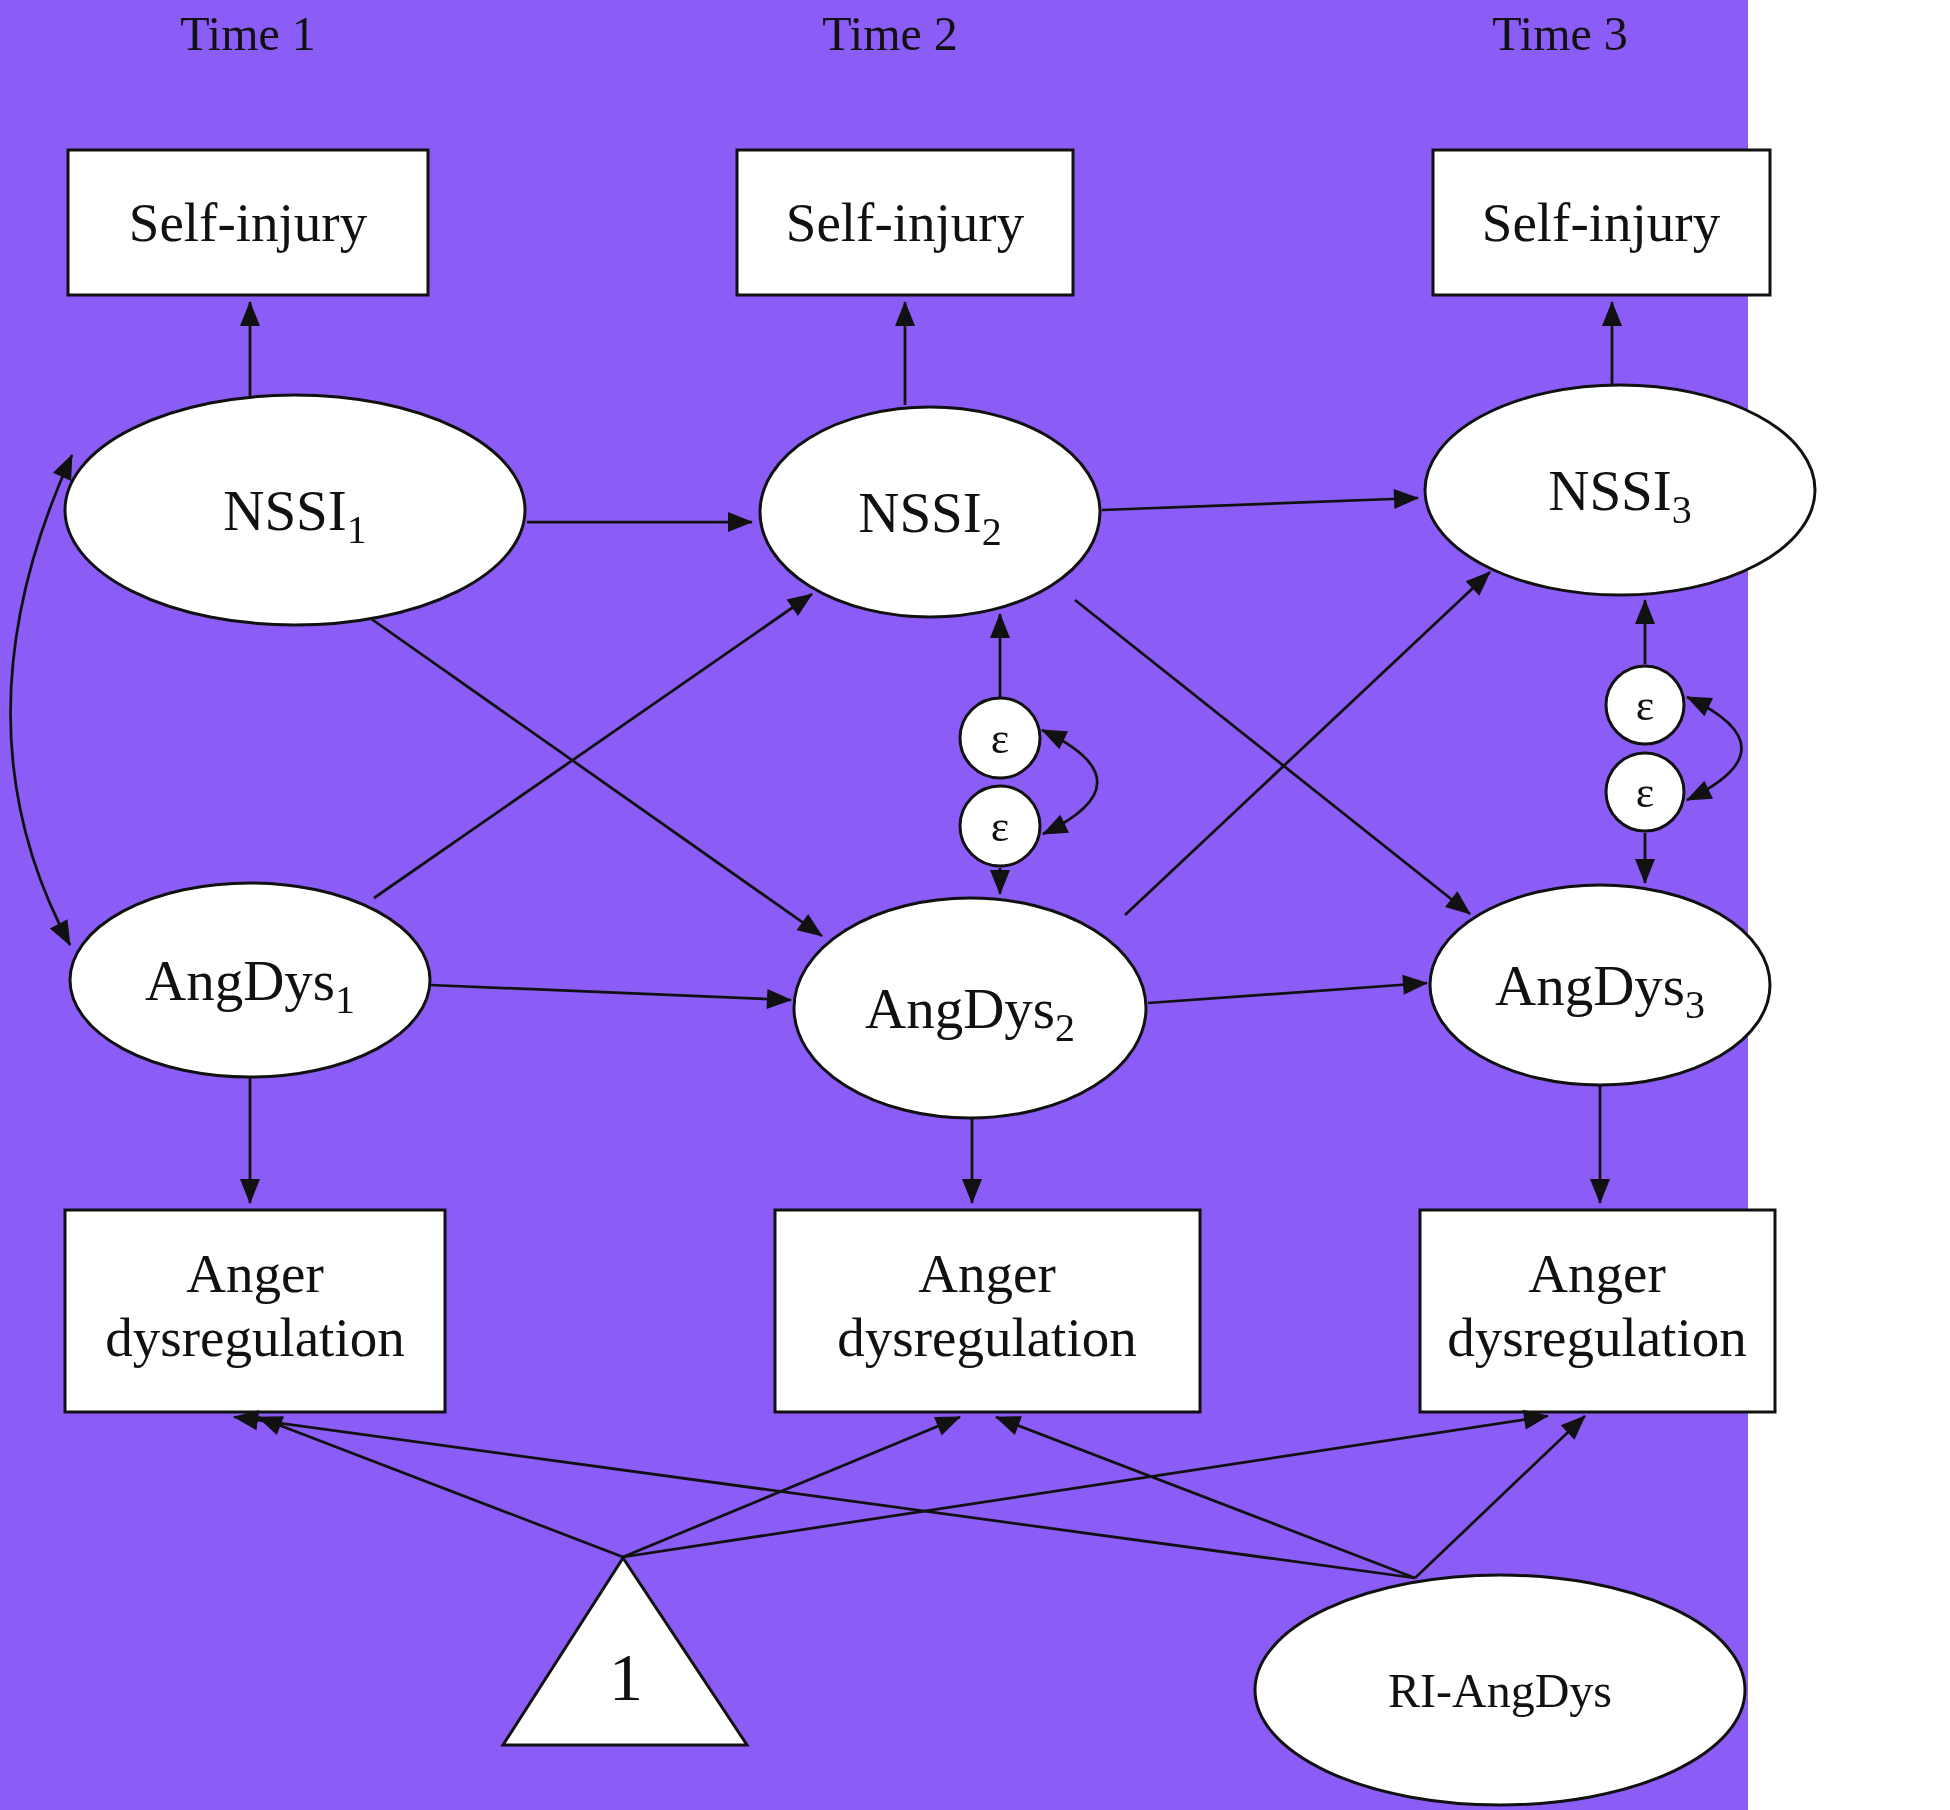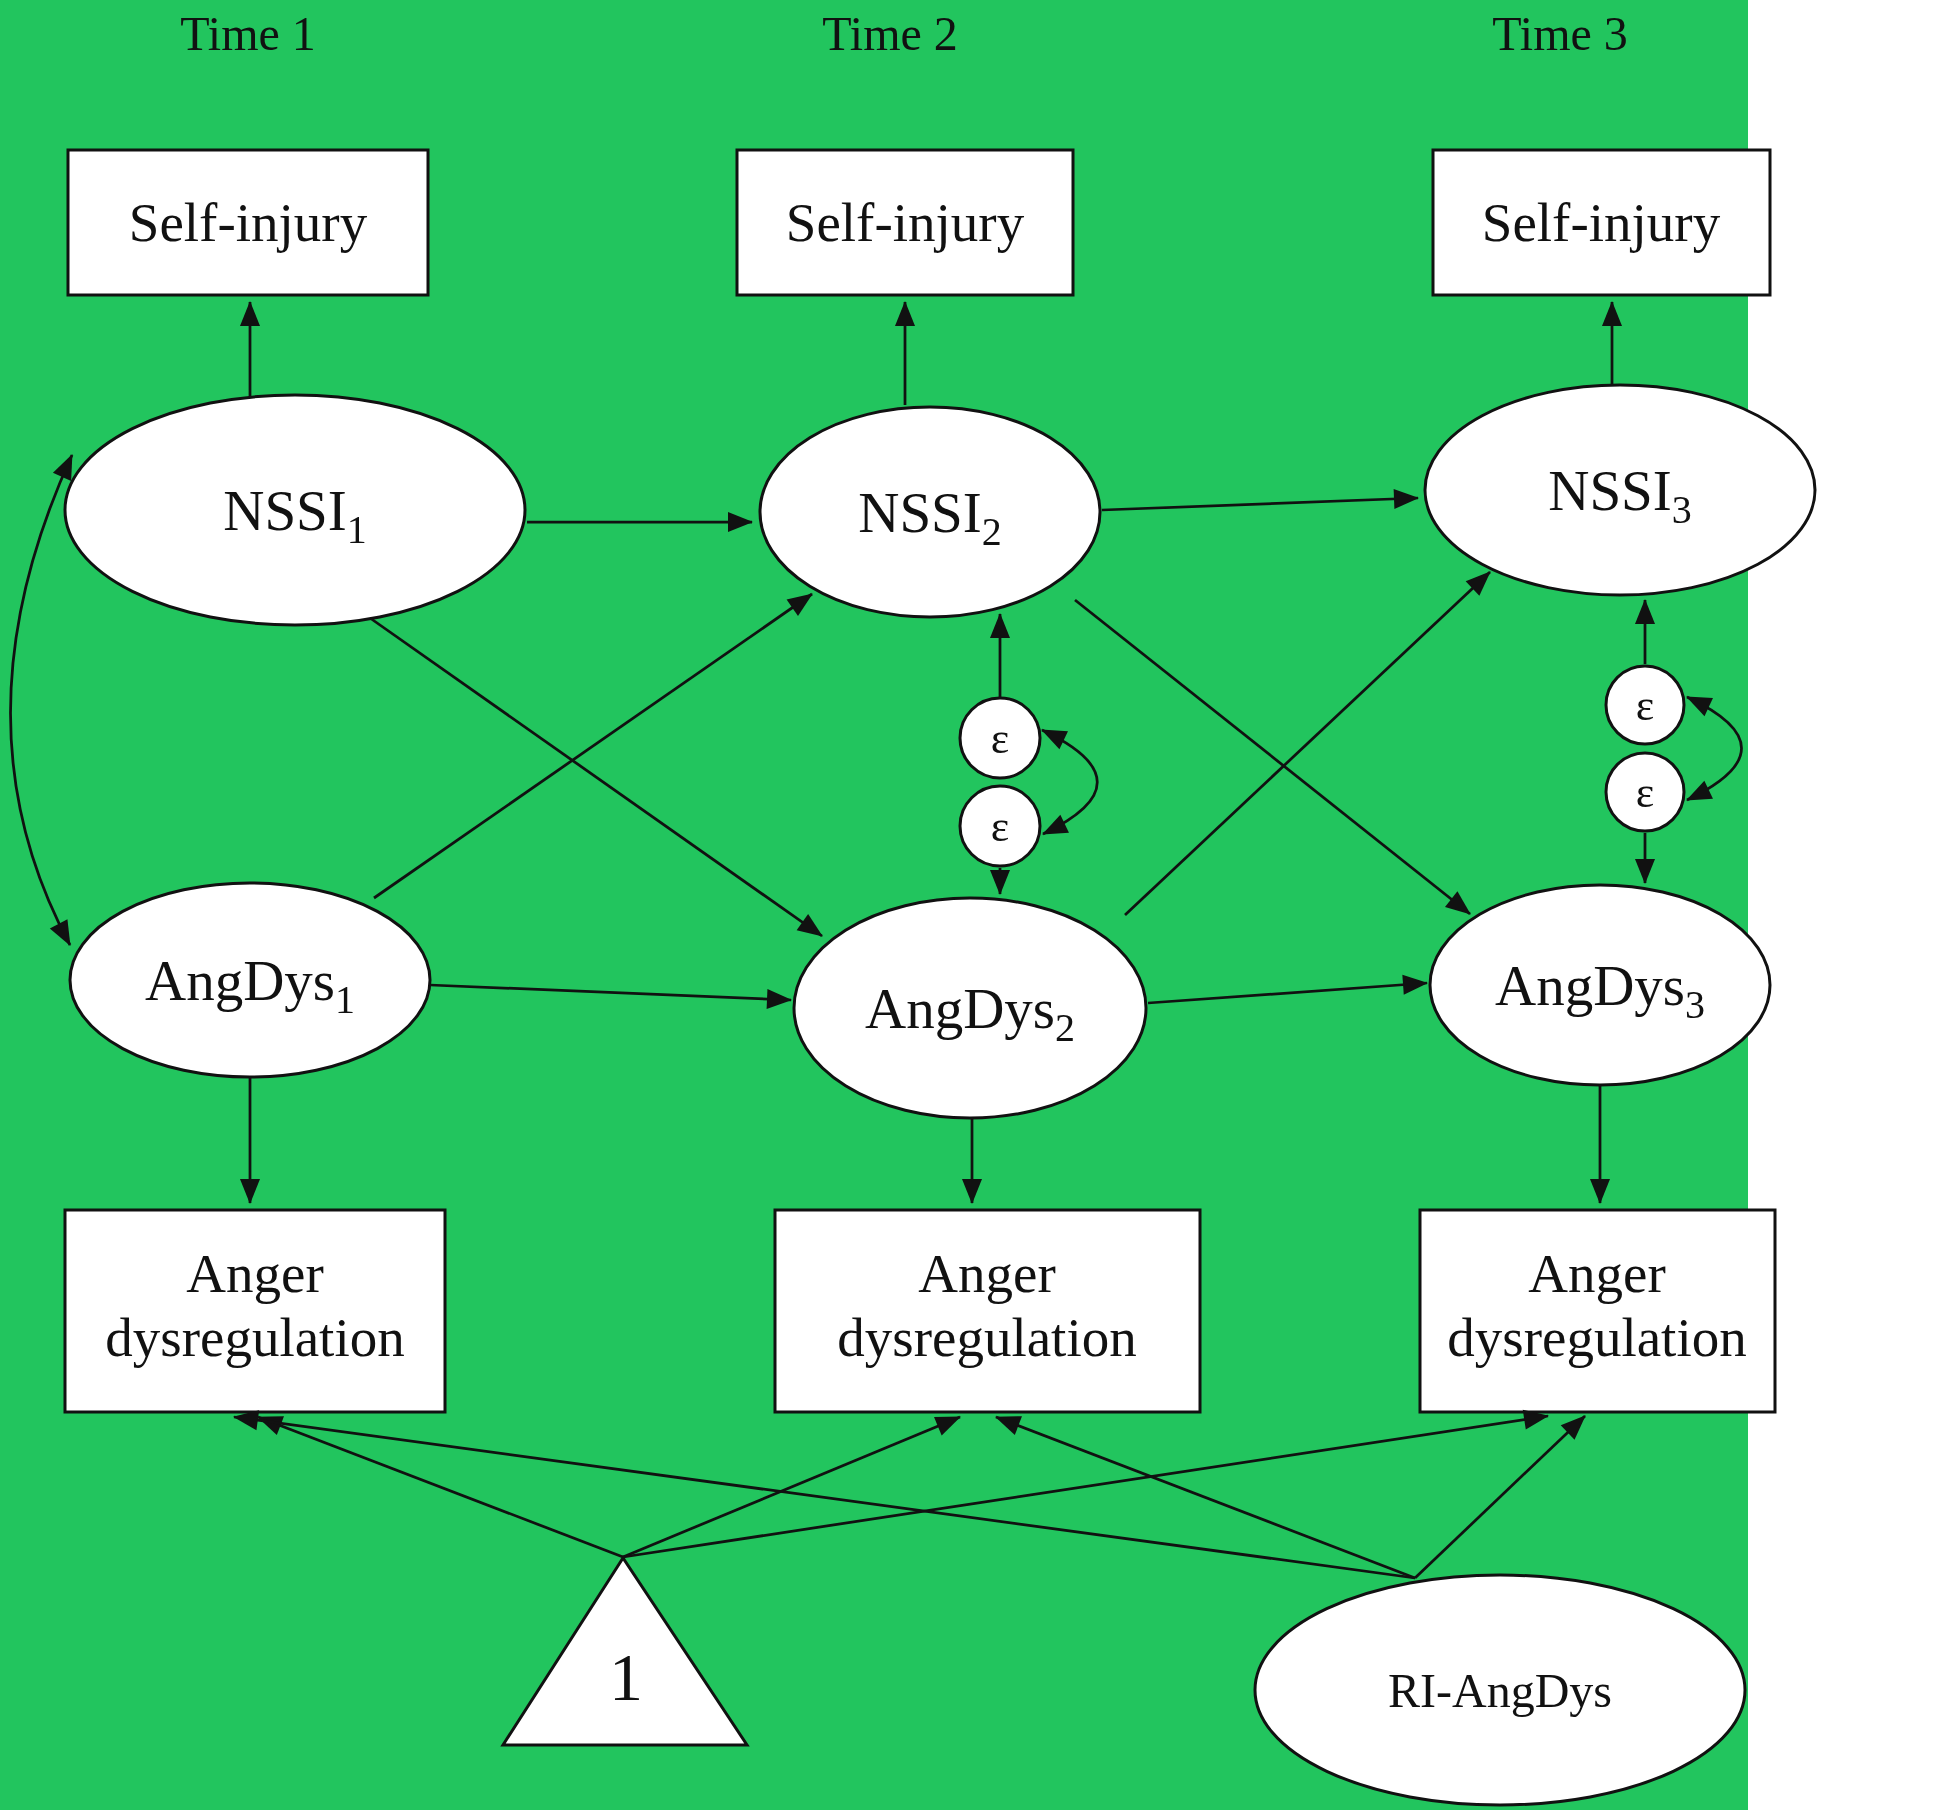--- a/index.html
+++ b/index.html
@@ -4,21 +4,21 @@
 <style>
   html, body {
     margin: 0;
     padding: 0;
     background: #ffffff;
   }
   .stage {
     position: relative;
     width: 1748px;
     height: 1810px;
-    background: #22c55e;
+    background: #8b5cf6;
     font-family: "Liberation Serif", "DejaVu Serif", serif;
   }
   svg { display: block; }
   .shape {
     fill: #ffffff;
     stroke: #111111;
     stroke-width: 3;
   }
   .conn {
     fill: none;

